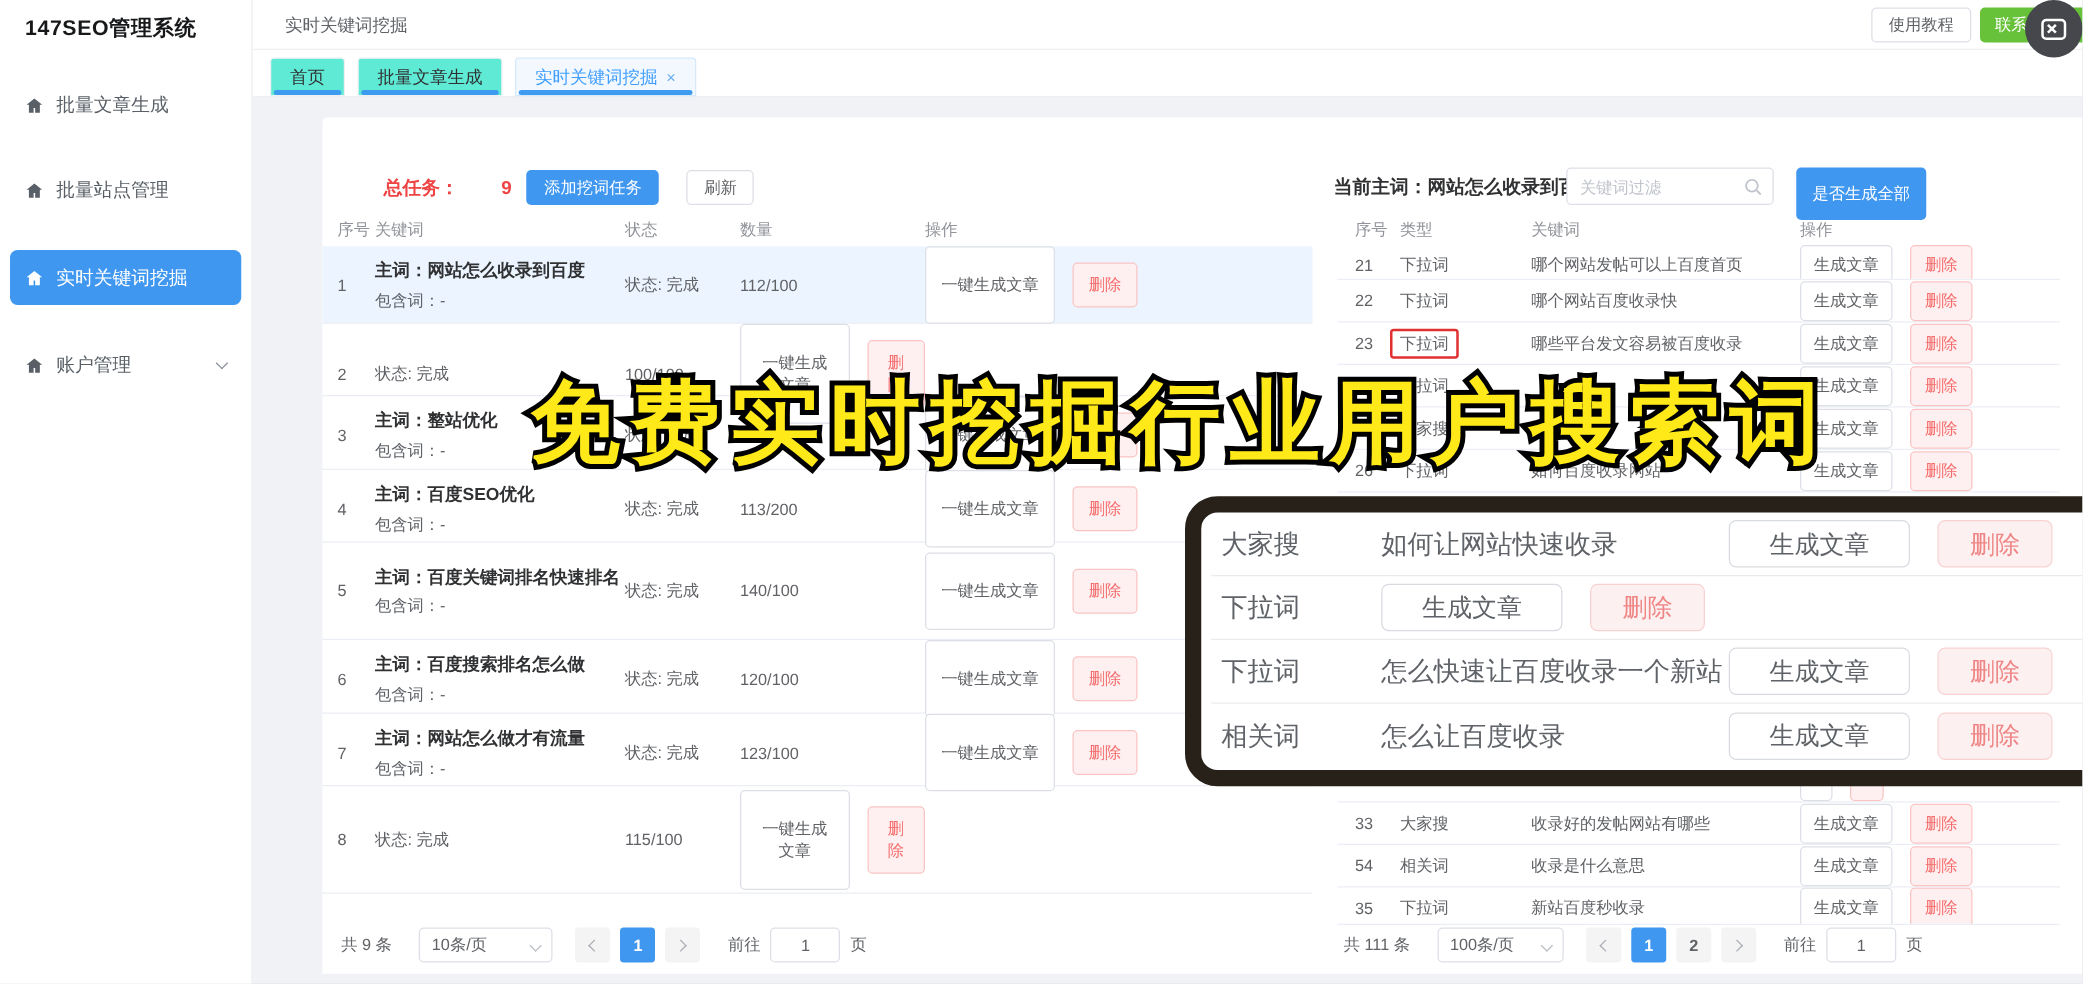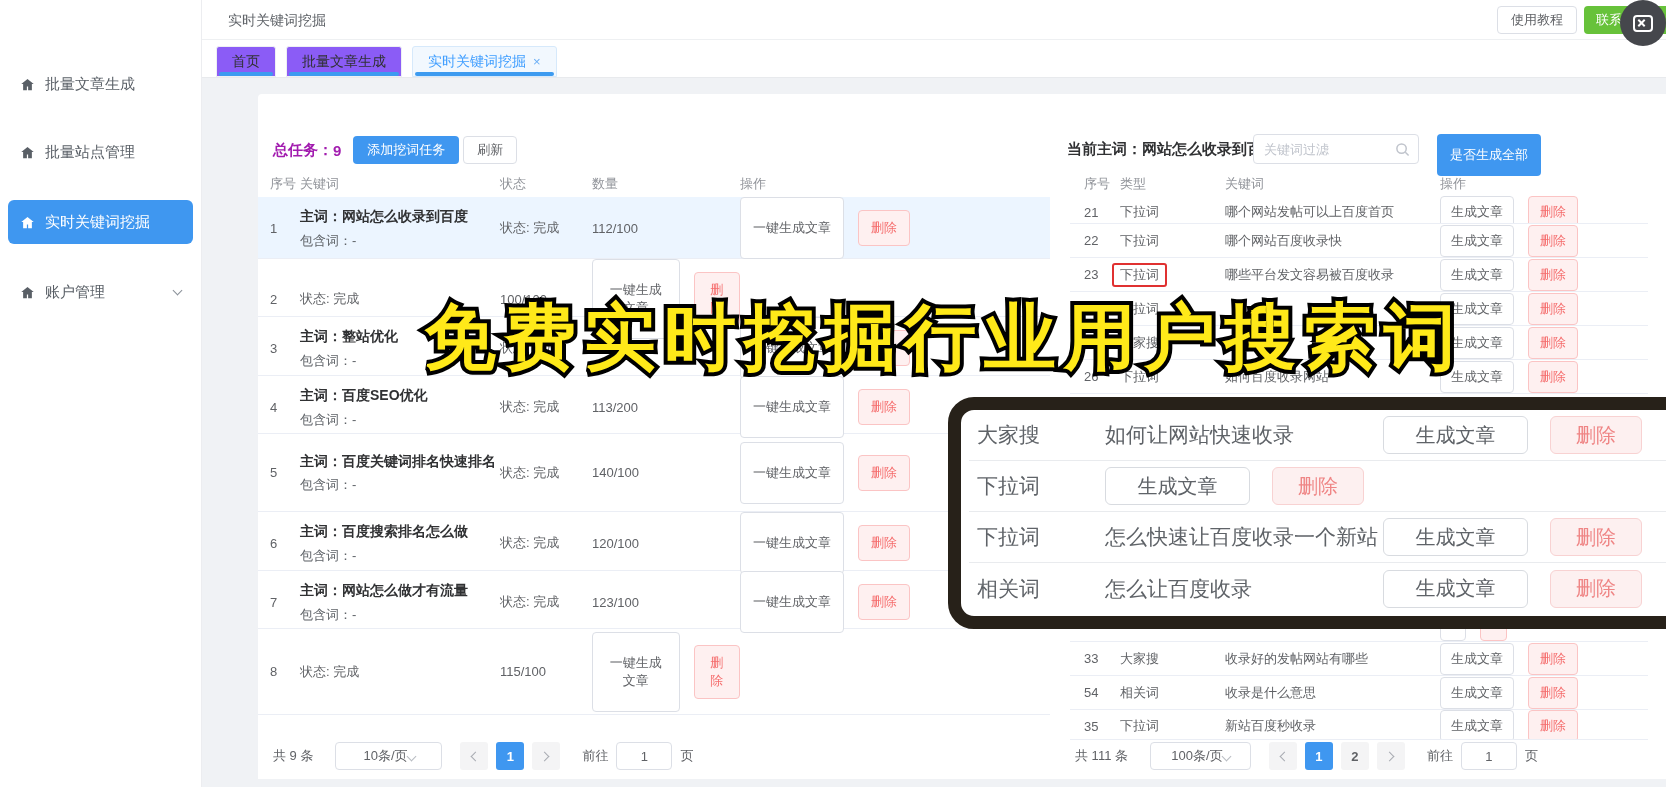--- a/index.html
+++ b/index.html
@@ -22,33 +22,33 @@
   .btn-help { position:absolute; right:89px; top:6px; height:28px; padding:0 13px; background:#fff; border:1px solid #dcdfe6; border-radius:4px; font-size:13px; color:#606266; }
   .btn-contact { position:absolute; right:-8px; top:6px; height:28px; width:90px; background:#67c23a; border:none; border-radius:4px; font-size:13px; color:#fff; text-align:left; padding-left:12px; }
   .float-badge { position:absolute; left:1620px; top:0; width:46px; height:46px; border-radius:50%; background:#45474c; z-index:60; display:flex; align-items:center; justify-content:center; }
   .float-glyph { width:20px; height:17px; border:2px solid #fff; border-radius:4px; position:relative; }
   .float-glyph::before, .float-glyph::after { content:""; position:absolute; left:2px; top:5px; width:9px; height:2px; background:#fff; }
   .float-glyph::before { transform:rotate(45deg); }
   .float-glyph::after { transform:rotate(-45deg); }
 
   
   .tabbar { position:absolute; left:202px; top:40px; right:0; height:38px; background:#fff; display:flex; align-items:flex-end; padding-left:14px; border-bottom:1px solid #e8eaed; z-index:4; }
-  .tab { position:relative; display:flex; align-items:center; height:31px; padding:0 15px; margin-right:10px; font-size:14px; color:#303133; background:#8b5cf6; border:1px solid #eef0f3; border-radius:3px 3px 0 0; cursor:pointer; }
+  .tab { position:relative; display:flex; align-items:center; height:31px; padding:0 15px; margin-right:10px; font-size:14px; color:#303133; background:#5eead4; border:1px solid #eef0f3; border-radius:3px 3px 0 0; cursor:pointer; }
   .tab::after { content:""; position:absolute; left:2px; right:2px; bottom:0; height:4px; background:#3d9bf0; border-radius:2px; }
   .tab.active { color:#409eff; background:#f2f8fe; border-color:#d6e9fb; }
   .tab-close { margin-left:7px; font-size:13px; color:#6aaef5; }
 
   
   .content-card { position:absolute; left:258px; top:94px; right:0; bottom:8px; background:#fff; border-radius:4px 0 0 0; z-index:1; }
 
   
   .tasks-head { position:absolute; left:15px; top:42px; display:flex; align-items:center; }
-  .bold-label { font-size:15px; font-weight:bold; color:#a21caf; }
+  .bold-label { font-size:15px; font-weight:bold; color:#ef4444;margin-left:34px; }
   .btn-primary { height:28px; padding:0 14px; background:#3f97f0; color:#fff; border:none; border-radius:4px; font-size:13px; margin-left:12px; }
-  .btn-plainbar { height:28px; padding:0 13px; background:#fff; border:1px solid #dcdfe6; border-radius:4px; font-size:13px; color:#606266; margin-left:4px; }
+  .btn-plainbar { height:28px; padding:0 13px; background:#fff; border:1px solid #dcdfe6; border-radius:4px; font-size:13px; color:#606266; margin-left:22px; }
 
   .kwd-head-label { position:absolute; left:809px; top:46px; font-size:15px; font-weight:bold; color:#303133; }
   .filter-box { position:absolute; left:995px; top:40px; width:166px; height:30px; border:1px solid #dcdfe6; border-radius:4px; background:#fff; }
   .filter-box input { width:100%; height:100%; border:none; outline:none; padding:0 28px 0 10px; font-size:13px; color:#606266; font-family:inherit; background:transparent; }
   .filter-box input::placeholder { color:#c0c4cc; }
   .search-ico { position:absolute; right:8px; top:7px; }
   .btn-genall { position:absolute; left:1179px; top:40px; height:42px; width:104px; background:#3f97f0; color:#fff; border:none; border-radius:4px; font-size:13px; }
 
   
   .thead-left, .trow { display:grid; grid-template-columns:30px 200px 92px 148px 1fr; padding-left:12px; }
@@ -74,21 +74,21 @@
   .krow.cut-bottom { height:30px; overflow:hidden; }
   .hl { border:2px solid #e03131; padding:1px 6px; margin-left:-8px; border-radius:3px; display:inline-block; }
   .kgap { height:234px; }
   .sliver { height:14px; overflow:hidden; border-bottom:1px solid #ebeef5; }
   .sliver .krow { border-bottom:none; transform:translateY(-19px); }
   .sliver .btn { color:transparent; }
 
   
   .pager { position:absolute; top:648px; height:28px; display:flex; align-items:center; font-size:13px; color:#606266; }
   .pager-left { left:15px; } .pager-right { left:817px; }
-  .pg-size { width:107px; height:28px; border:1px solid #dcdfe6; border-radius:4px; display:flex; align-items:center; justify-content:center; padding:0 9px; margin-left:22px; color:#606266; background:#fff; cursor:pointer; }
+  .pg-size { width:107px; height:28px; border:1px solid #dcdfe6; border-radius:4px; display:flex; align-items:center; justify-content:space-between; padding:0 9px; margin-left:22px; color:#606266; background:#fff; cursor:pointer; }
   .pg-size .chev { margin:0; border-color:#b8bcc2; }
   .pg-btn { width:28px; height:28px; background:#f4f4f5; border:none; border-radius:3px; margin-left:18px; display:flex; align-items:center; justify-content:center; }
   .pg-btn.next { margin-left:8px; }
   .ar { width:7px; height:7px; border-left:1.5px solid #a8abb2; border-bottom:1.5px solid #a8abb2; }
   .ar-l { transform:rotate(45deg); margin-left:3px; }
   .ar-r { transform:rotate(-135deg); margin-right:3px; }
   .pg-pages { display:flex; }
   .pg-num { min-width:28px; height:28px; background:#f4f4f5; color:#606266; border:none; border-radius:3px; margin-left:8px; font-size:13px; font-weight:bold; }
   .pg-num.active { background:#3f97f0; color:#fff; }
   .pg-goto { margin-left:22px; }
@@ -104,20 +104,21 @@
   .ckw { width:278px; font-size:21px; color:#5f6368; }
   .cbtn { width:145px; height:38px; background:#fff; border:1px solid #d8dbe0; border-radius:6px; font-size:20px; color:#5f6368; }
   .cdel { width:92px; height:38px; background:#fdf0f0; border:1px solid #f8d2d2; border-radius:6px; font-size:20px; color:#ef8585; margin-left:22px; }
 </style>
 </head>
 <body>
 
 <div class="screen">
 
   <aside class="sidebar">
+    <div class="logo">147SEO管理系统</div>
     <nav class="nav" id="nav">
         <div class="nav-item">
     <svg class="nav-ico" width="15" height="15" viewBox="0 0 24 24">
             <path fill="currentColor" d="M12 3 2 11h3v10h6v-6h2v6h6V11h3z"></path>
           </svg>
     <span class="nav-label">批量文章生成</span>
 
   </div>
         <div class="nav-item">
     <svg class="nav-ico" width="15" height="15" viewBox="0 0 24 24">

